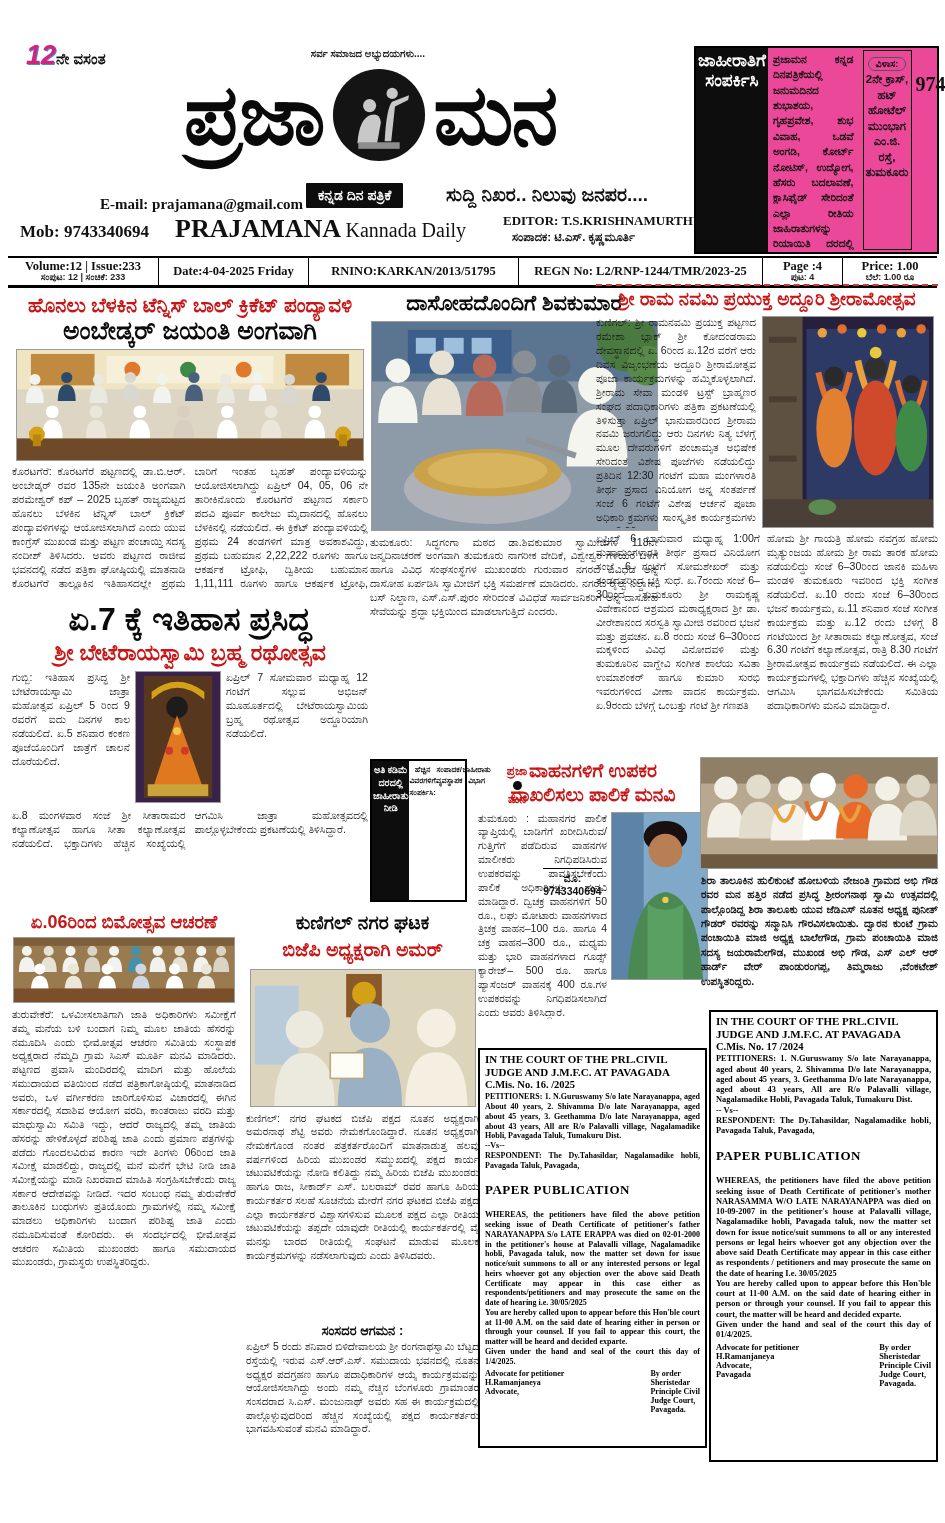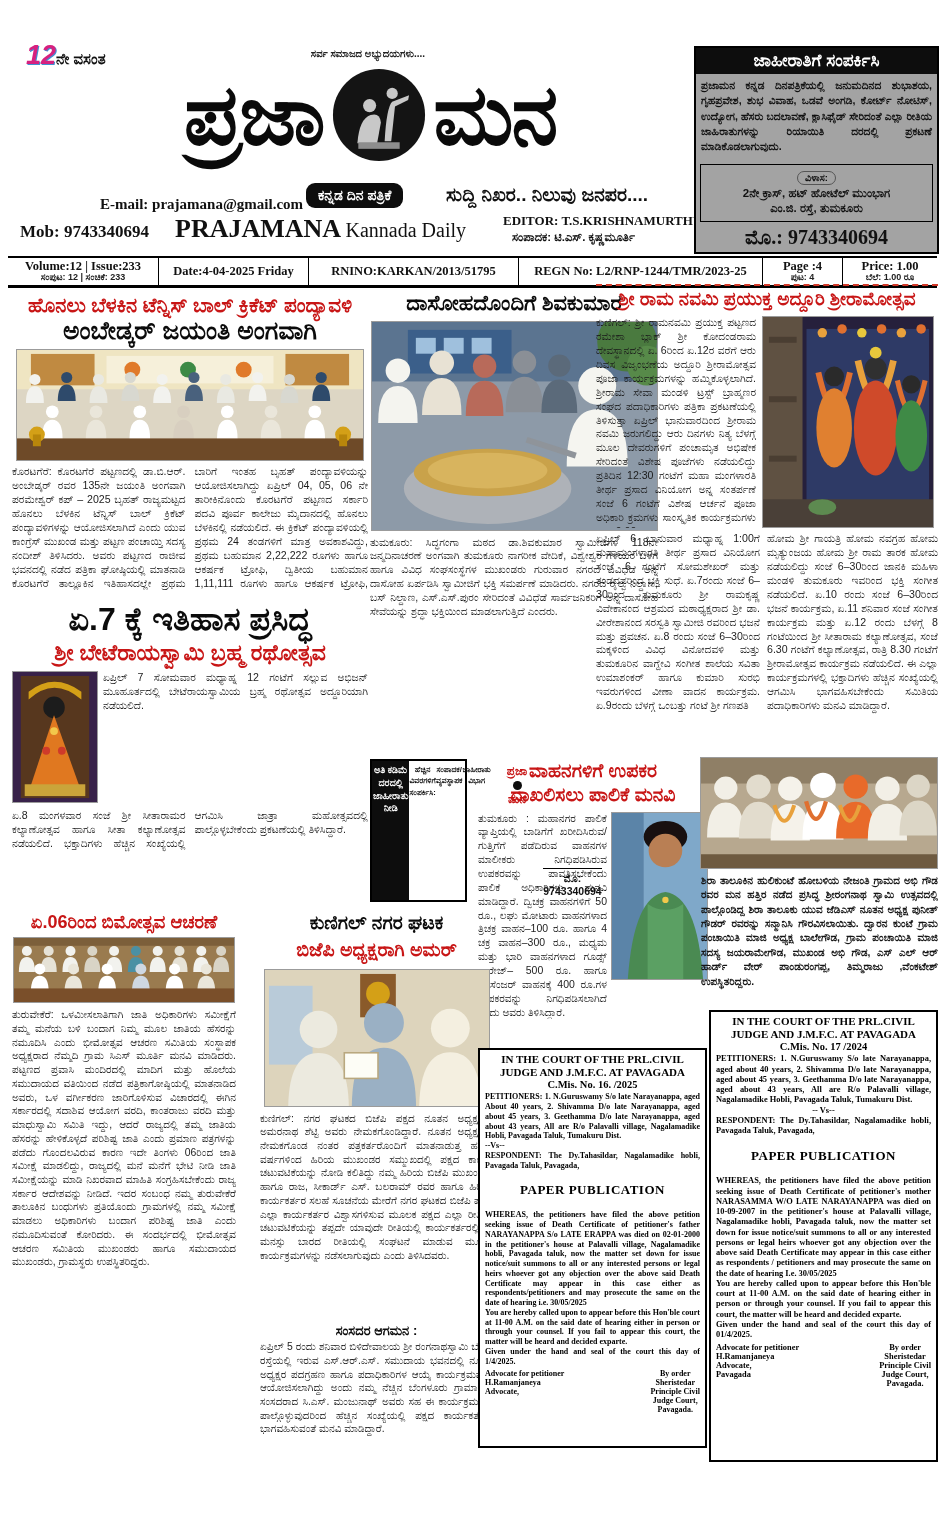--- a/index.html
+++ b/index.html
@@ -15,24 +15,24 @@
   .photo svg{display:block;width:100%;height:100%}
   .pre{white-space:pre-line}
   
   .mast-title{display:flex;align-items:center;justify-content:center;gap:8px;
               font-weight:900;font-size:84px;letter-spacing:-2px;color:#0a0a0a;
               font-family:"DejaVu Serif","Liberation Serif",serif}
   .mast-circle{width:94px;height:94px;flex:0 0 94px}
   .mast-circle svg{display:block;width:94px;height:94px}
   .anniv{font-weight:bold;font-size:15px;color:#111}
   .anniv .n{font-size:27px;font-weight:900;font-style:italic;color:#d6217f;text-shadow:1px 1px 0 #3f8fd2}
-  .badge{background:#0d0d0d;color:#fff;font-weight:bold;font-size:14px;padding:4px 12px;border-radius:9px}
+  .badge{background:#0d0d0d;color:#fff;font-weight:bold;font-size:14px;padding:4px 12px;border-radius:1px}
   .serifb{font-family:Liberation Serif, serif;font-weight:bold}
   
-  .adbox{border:2.5px solid #000;display:flex;flex-direction:column;background:#a3a3a3}
+  .adbox{border:2.5px solid #000;display:flex;flex-direction:row;background:#ec4899}
   .adbox .hd{background:#0d0d0d;color:#fff;font-weight:bold;font-size:17px;text-align:center;padding:3px 2px}
   .adbox .bd{font-size:10.6px;font-weight:bold;text-align:justify;padding:4px 5px;line-height:1.45;flex:1}
   .adbox .addr{border:1.5px solid #000;margin:2px 4px;text-align:center;padding:2px 2px 4px}
   .adbox .addr .lbl{display:inline-block;border:1px solid #555;border-radius:8px;font-size:9.5px;font-weight:bold;padding:0 7px;margin-bottom:1px}
   .adbox .addr .ln{font-size:11.5px;font-weight:bold;line-height:1.35}
   .adbox .ph{font-family:"Liberation Serif",serif;font-weight:bold;font-size:20px;text-align:center;padding:2px 0 3px}
   
   .infobar{display:flex;align-items:stretch;border-top:2px solid #000;border-bottom:3px solid #000;background:#fff}
   .infobar .cell{display:flex;flex-direction:column;justify-content:center;text-align:center;padding:1px 4px}
   .infobar .cell+.cell{border-left:1.5px solid #000}
@@ -41,21 +41,21 @@
   
   .miniad{border:2px solid #000;display:flex;flex-direction:row;text-align:center;background:#fff}
   .miniad .hd{background:#0d0d0d;color:#fff;font-weight:bold;font-size:9.5px;line-height:1.35;padding:3px 1px}
   .miniad .sm{font-size:7.6px;font-weight:bold;line-height:1.5;padding-top:3px}
   .miniad .logo{font-size:12px;font-weight:900;color:#c81616;padding:3px 16px}
   .miniad .dot{display:inline-block;width:9px;height:9px;border-radius:50%;background:#0d0d0d;vertical-align:middle;margin:0 1px}
   .miniad .ph{border-top:1.5px solid #000;font-weight:bold;font-size:10.5px;padding:3px 0;margin-top:auto}
   
   .notice{border:2px solid #000;background:#fff;font-family:"Liberation Serif",serif;font-weight:bold;
           color:#000;padding:3px 5px;overflow:hidden}
-  .notice .c{text-align:center}
+  .notice .c{}
   .notice .title{font-size:11px;line-height:1.2}
   .notice .case{font-size:10.5px;margin-bottom:2px}
   .notice p{text-align:justify;line-height:1.22}
   .notice .pubt{font-size:13px;letter-spacing:.5px;margin:12px 0}
   .notice .sigs{display:flex;justify-content:space-between;margin-top:3px}
   .red-dash{border-top:2px dashed #d23a2a;margin-bottom:3px}
   .caption{font-size:10.4px;font-weight:600;line-height:1.38;text-align:justify;color:#161616;overflow:hidden}
 </style>
 </head>
 <body>
@@ -186,20 +186,21 @@
           <rect x="162" y="43" width="4" height="6" fill="#b8860b"></rect>
       </svg>
     </div>
     <div class="body-txt cols2" style="height:136px">ಕೊರಟಗೆರೆ: ಕೊರಟಗೆರೆ ಪಟ್ಟಣದಲ್ಲಿ ಡಾ.ಬಿ.ಆರ್. ಅಂಬೇಡ್ಕರ್ ರವರ 135ನೇ ಜಯಂತಿ ಅಂಗವಾಗಿ ಪರಮೇಶ್ವರ್ ಕಪ್ – 2025 ಬೃಹತ್ ರಾಜ್ಯಮಟ್ಟದ ಹೊನಲು ಬೆಳಕಿನ ಟೆನ್ನಿಸ್ ಬಾಲ್ ಕ್ರಿಕೆಟ್ ಪಂದ್ಯಾವಳಿಗಳನ್ನು ಆಯೋಜಿಸಲಾಗಿದೆ ಎಂದು ಯುವ ಕಾಂಗ್ರೆಸ್ ಮುಖಂಡ ಮತ್ತು ಪಟ್ಟಣ ಪಂಚಾಯ್ತಿ ಸದಸ್ಯ ನಂದೀಶ್ ತಿಳಿಸಿದರು. ಅವರು ಪಟ್ಟಣದ ರಾಜೀವ ಭವನದಲ್ಲಿ ನಡೆದ ಪತ್ರಿಕಾ ಘೋಷ್ಠಿಯಲ್ಲಿ ಮಾತನಾಡಿ ಕೊರಟಗೆರೆ ತಾಲ್ಲೂಕಿನ ಇತಿಹಾಸದಲ್ಲೇ ಪ್ರಥಮ ಬಾರಿಗೆ ಇಂತಹ ಬೃಹತ್ ಪಂದ್ಯಾವಳಿಯನ್ನು ಆಯೋಜಿಸಲಾಗಿದ್ದು ಏಪ್ರಿಲ್ 04, 05, 06 ನೇ ತಾರೀಕಿನೊಂದು ಕೊರಟಗೆರೆ ಪಟ್ಟಣದ ಸರ್ಕಾರಿ ಪದವಿ ಪೂರ್ವ ಕಾಲೇಜು ಮೈದಾನದಲ್ಲಿ ಹೊನಲು ಬೆಳಕಿನಲ್ಲಿ ನಡೆಯಲಿದೆ. ಈ ಕ್ರಿಕೆಟ್ ಪಂದ್ಯಾವಳಿಯಲ್ಲಿ ಪ್ರಥಮ 24 ತಂಡಗಳಿಗೆ ಮಾತ್ರ ಅವಕಾಶವಿದ್ದು, ಪ್ರಥಮ ಬಹುಮಾನ 2,22,222 ರೂಗಳು ಹಾಗೂ ಆಕರ್ಷಕ ಟ್ರೋಫಿ, ದ್ವಿತೀಯ ಬಹುಮಾನ 1,11,111 ರೂಗಳು ಹಾಗೂ ಆಕರ್ಷಕ ಟ್ರೋಫಿ, ಪ್ರತಿ ಪಂದ್ಯಕ್ಕೂ ವಿಜೇತ ತಂಡಗಳಿಗೆ ಬಹುಮಾನ, ಪ್ರಶಸ್ತಿ, ಪದಕ ವಿತರಿಸಲಾಗುವುದು ಎಂದು ವಿವರ ನೀಡಿದರು.</div>
   </div>
 
   <div class="abs" style="left:12px;top:602px;width:356px">
     <div class="hl" style="font-size:32px">ಏ.7 ಕ್ಕೆ ಇತಿಹಾಸ ಪ್ರಸಿದ್ಧ</div>
     <div class="hl red" style="font-size:22px;margin-top:3px">ಶ್ರೀ ಬೇಟೆರಾಯಸ್ವಾಮಿ ಬ್ರಹ್ಮ ರಥೋತ್ಸವ</div>
     <div style="display:flex;gap:5px;margin-top:6px;height:134px">
+      <div class="body-txt" style="width:118px;height:134px">ಗುಬ್ಬಿ: ಇತಿಹಾಸ ಪ್ರಸಿದ್ಧ ಶ್ರೀ ಬೇಟೆರಾಯಸ್ವಾಮಿ ಜಾತ್ರಾ ಮಹೋತ್ಸವ ಏಪ್ರಿಲ್ 5 ರಿಂದ 9 ರವರೆಗೆ ಐದು ದಿನಗಳ ಕಾಲ ನಡೆಯಲಿದೆ. ಏ.5 ಶನಿವಾರ ಕಂಕಣ ಪೂಜೆಯೊಂದಿಗೆ ಜಾತ್ರೆಗೆ ಚಾಲನೆ ದೊರೆಯಲಿದೆ.</div>
       <div class="photo" style="width:86px;height:132px;flex:0 0 86px">
         <svg viewBox="0 0 43 66" preserveAspectRatio="none">
           <rect width="43" height="66" fill="#38224a"></rect>
           <rect x="4" y="2" width="35" height="62" fill="#57371e"></rect>
           <path d="M8 14 Q21 2 35 14 L35 10 Q21 0 8 10 Z" fill="#d4a017"></path>
           <circle cx="21" cy="18" r="5.5" fill="#1c1c1c"></circle>
           <path d="M9 58 L21 22 L34 58 Z" fill="#e07820"></path>
           <circle cx="21" cy="30" r="2" fill="#f2c84b"></circle>
             <circle cx="17" cy="40" r="2" fill="#cf3a2a"></circle>
             <circle cx="25" cy="40" r="2" fill="#cf3a2a"></circle>
@@ -298,21 +299,21 @@
           <circle cx="27" cy="19" r="8.5" fill="#b97f54"></circle>
           <path d="M8 84 Q11 42 27 40 Q43 42 46 84 Z" fill="#4a8a52"></path>
           <path d="M18 46 Q27 52 36 46 L36 84 L18 84 Z" fill="#5ba063"></path>
           <circle cx="27" cy="44" r="1.6" fill="#f2c84b"></circle>
         </svg>
       </div>
       <div class="body-txt" style="font-size:10.5px">ತುಮಕೂರು : ಮಹಾನಗರ ಪಾಲಿಕೆ ವ್ಯಾಪ್ತಿಯಲ್ಲಿ ಬಾಡಿಗೆಗೆ ಖರೀದಿಸಿರುವ/ಗುತ್ತಿಗೆಗೆ ಪಡೆದಿರುವ ವಾಹನಗಳ ಮಾಲೀಕರು ನಿಗಧಿಪಡಿಸಿರುವ ಉಪಕರವನ್ನು ಪಾವತಿಸಬೇಕೆಂದು ಪಾಲಿಕೆ ಅಧಿಕಾರಿಗಳು ಮನವಿ ಮಾಡಿದ್ದಾರೆ. ದ್ವಿಚಕ್ರ ವಾಹನಗಳಿಗೆ 50 ರೂ., ಲಘು ಮೋಟಾರು ವಾಹನಗಳಾದ ತ್ರಿಚಕ್ರ ವಾಹನ–100 ರೂ. ಹಾಗೂ 4 ಚಕ್ರ ವಾಹನ–300 ರೂ., ಮಧ್ಯಮ ಮತ್ತು ಭಾರಿ ವಾಹನಗಳಾದ ಗೂಡ್ಸ್ ಕ್ಯಾರೇಜ್– 500 ರೂ. ಹಾಗೂ ಪ್ಯಾಸೆಂಜರ್ ವಾಹನಕ್ಕೆ 400 ರೂ.ಗಳ ಉಪಕರವನ್ನು ನಿಗಧಿಪಡಿಸಲಾಗಿದೆ ಎಂದು ಅವರು ತಿಳಿಸಿದ್ದಾರೆ.</div>
     </div>
   </div>
 
-  <div class="abs" style="left:260px;top:912px;width:233px">
+  <div class="abs" style="left:246px;top:912px;width:233px">
     <div class="hl" style="font-size:19px">ಕುಣಿಗಲ್ ನಗರ ಘಟಕ</div>
     <div class="hl red" style="font-size:19px;margin-top:6px">ಬಿಜೆಪಿ ಅಧ್ಯಕ್ಷರಾಗಿ ಅಮರ್</div>
     <div class="photo" style="width:226px;height:138px;margin:8px auto 5px">
       <svg viewBox="0 0 113 69" preserveAspectRatio="none">
         <rect width="113" height="69" fill="#ddd4bc"></rect>
         <rect x="2" y="8" width="22" height="40" fill="#b9cbd9"></rect>
         <rect x="48" y="2" width="18" height="22" fill="#8a5a2a"></rect>
         <circle cx="57" cy="12" r="6" fill="#d4a017"></circle>
         <use href="#prsn" transform="translate(10,20) scale(3.4)" fill="#eceadf"></use>
         <use href="#prsn" transform="translate(42,16) scale(3.6)" fill="#9ab0c4"></use>

